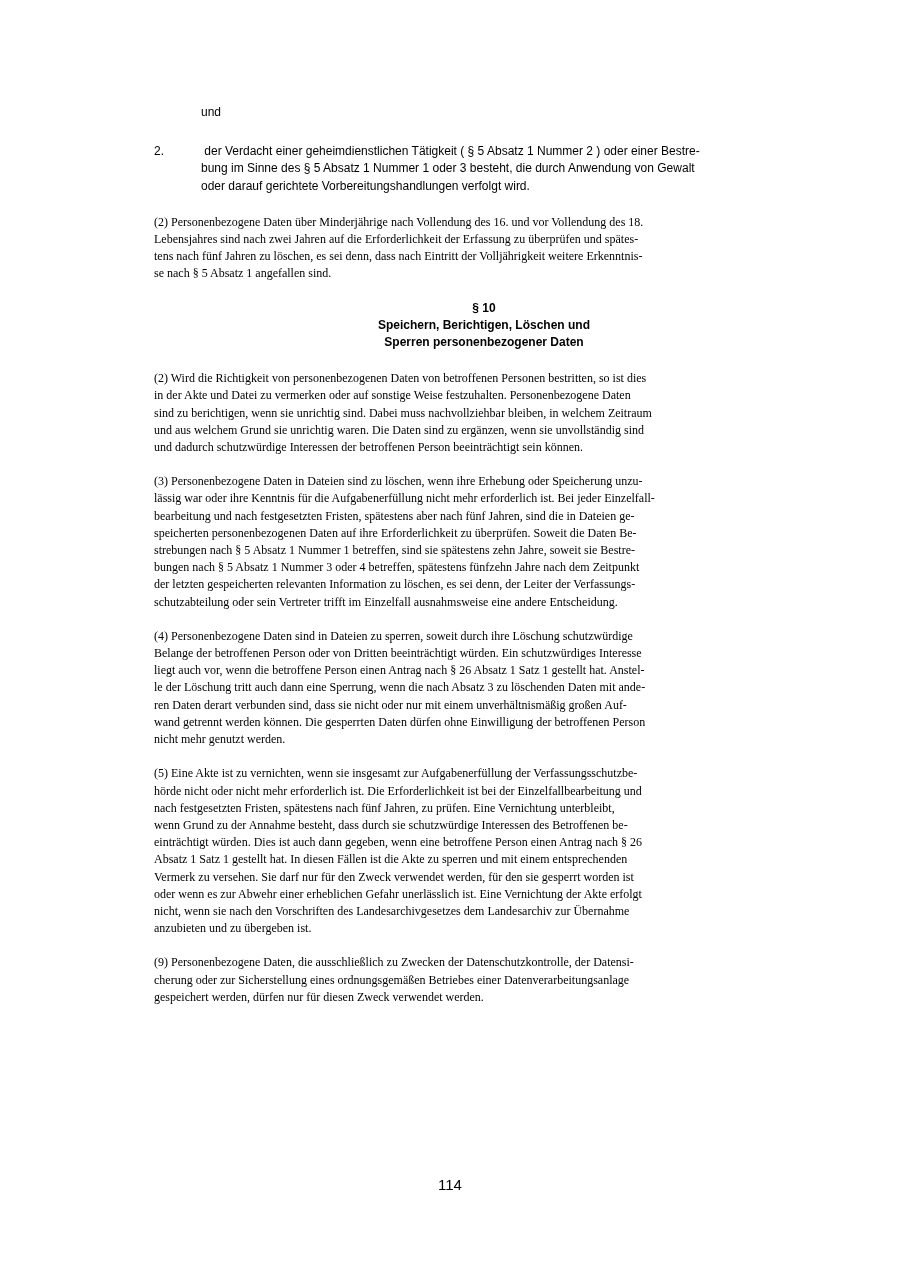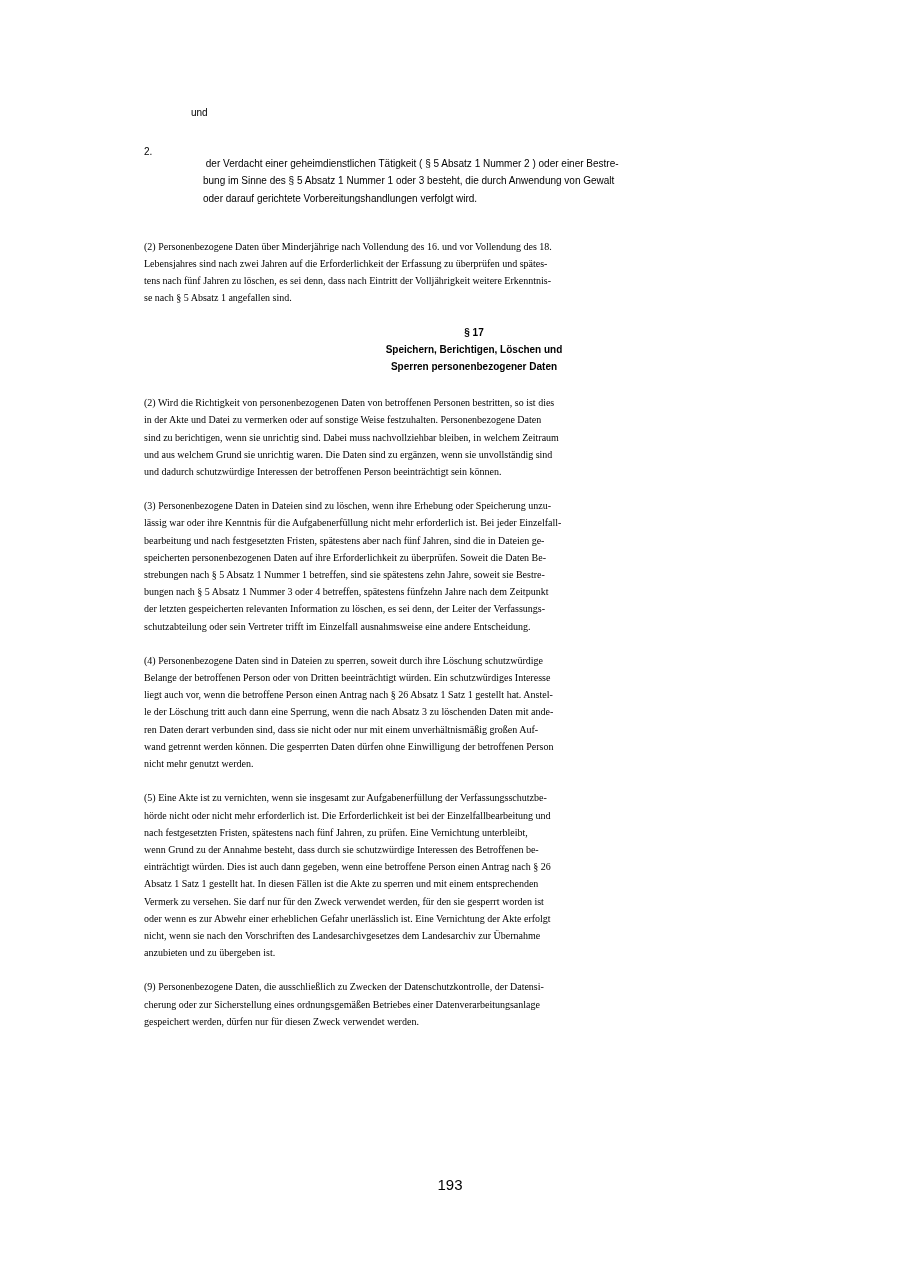--- a/index.html
+++ b/index.html
@@ -16,29 +16,29 @@
     overflow: hidden;
   }
   .page {
     position: relative;
     width: 900px;
     height: 1272px;
     background: #ffffff;
   }
   .content {
     position: absolute;
-    left: 144px;
+    left: 154px;
     top: 104px;
     width: 660px;
-    font-size: 10px;
+    font-size: 12px;
     line-height: 17.2px;
   }
   .lines {
     white-space: pre;
-    margin: 12px;
+    margin: 0;
   }
   .connector {
     margin: 0 0 22px 47px;
   }
   .list-item {
     display: flex;
     margin: 0 0 19px 0;
   }
   .list-item .marker {
     width: 47px;
@@ -82,21 +82,21 @@
 bung im Sinne des § 5 Absatz 1 Nummer 1 oder 3 besteht, die durch Anwendung von Gewalt
 oder darauf gerichtete Vorbereitungshandlungen verfolgt wird.</div>
     </div>
 
     <p class="para lines">(2) Personenbezogene Daten über Minderjährige nach Vollendung des 16. und vor Vollendung des 18.
 Lebensjahres sind nach zwei Jahren auf die Erforderlichkeit der Erfassung zu überprüfen und spätes-
 tens nach fünf Jahren zu löschen, es sei denn, dass nach Eintritt der Volljährigkeit weitere Erkenntnis-
 se nach § 5 Absatz 1 angefallen sind.</p>
 
     <div class="heading">
-      <div class="lines">§ 17
+      <div class="lines">§ 10
 Speichern, Berichtigen, Löschen und
 Sperren personenbezogener Daten</div>
     </div>
 
 
     <p class="para lines">(2) Wird die Richtigkeit von personenbezogenen Daten von betroffenen Personen bestritten, so ist dies
 in der Akte und Datei zu vermerken oder auf sonstige Weise festzuhalten. Personenbezogene Daten
 sind zu berichtigen, wenn sie unrichtig sind. Dabei muss nachvollziehbar bleiben, in welchem Zeitraum
 und aus welchem Grund sie unrichtig waren. Die Daten sind zu ergänzen, wenn sie unvollständig sind
 und dadurch schutzwürdige Interessen der betroffenen Person beeinträchtigt sein können.</p>
@@ -128,14 +128,14 @@
 oder wenn es zur Abwehr einer erheblichen Gefahr unerlässlich ist. Eine Vernichtung der Akte erfolgt
 nicht, wenn sie nach den Vorschriften des Landesarchivgesetzes dem Landesarchiv zur Übernahme
 anzubieten und zu übergeben ist.</p>
 
     <p class="para lines">(9) Personenbezogene Daten, die ausschließlich zu Zwecken der Datenschutzkontrolle, der Datensi-
 cherung oder zur Sicherstellung eines ordnungsgemäßen Betriebes einer Datenverarbeitungsanlage
 gespeichert werden, dürfen nur für diesen Zweck verwendet werden.</p>
 
   </div>
 
-  <div class="page-number">193</div>
+  <div class="page-number">114</div>
 </div>
 
 </body></html>

